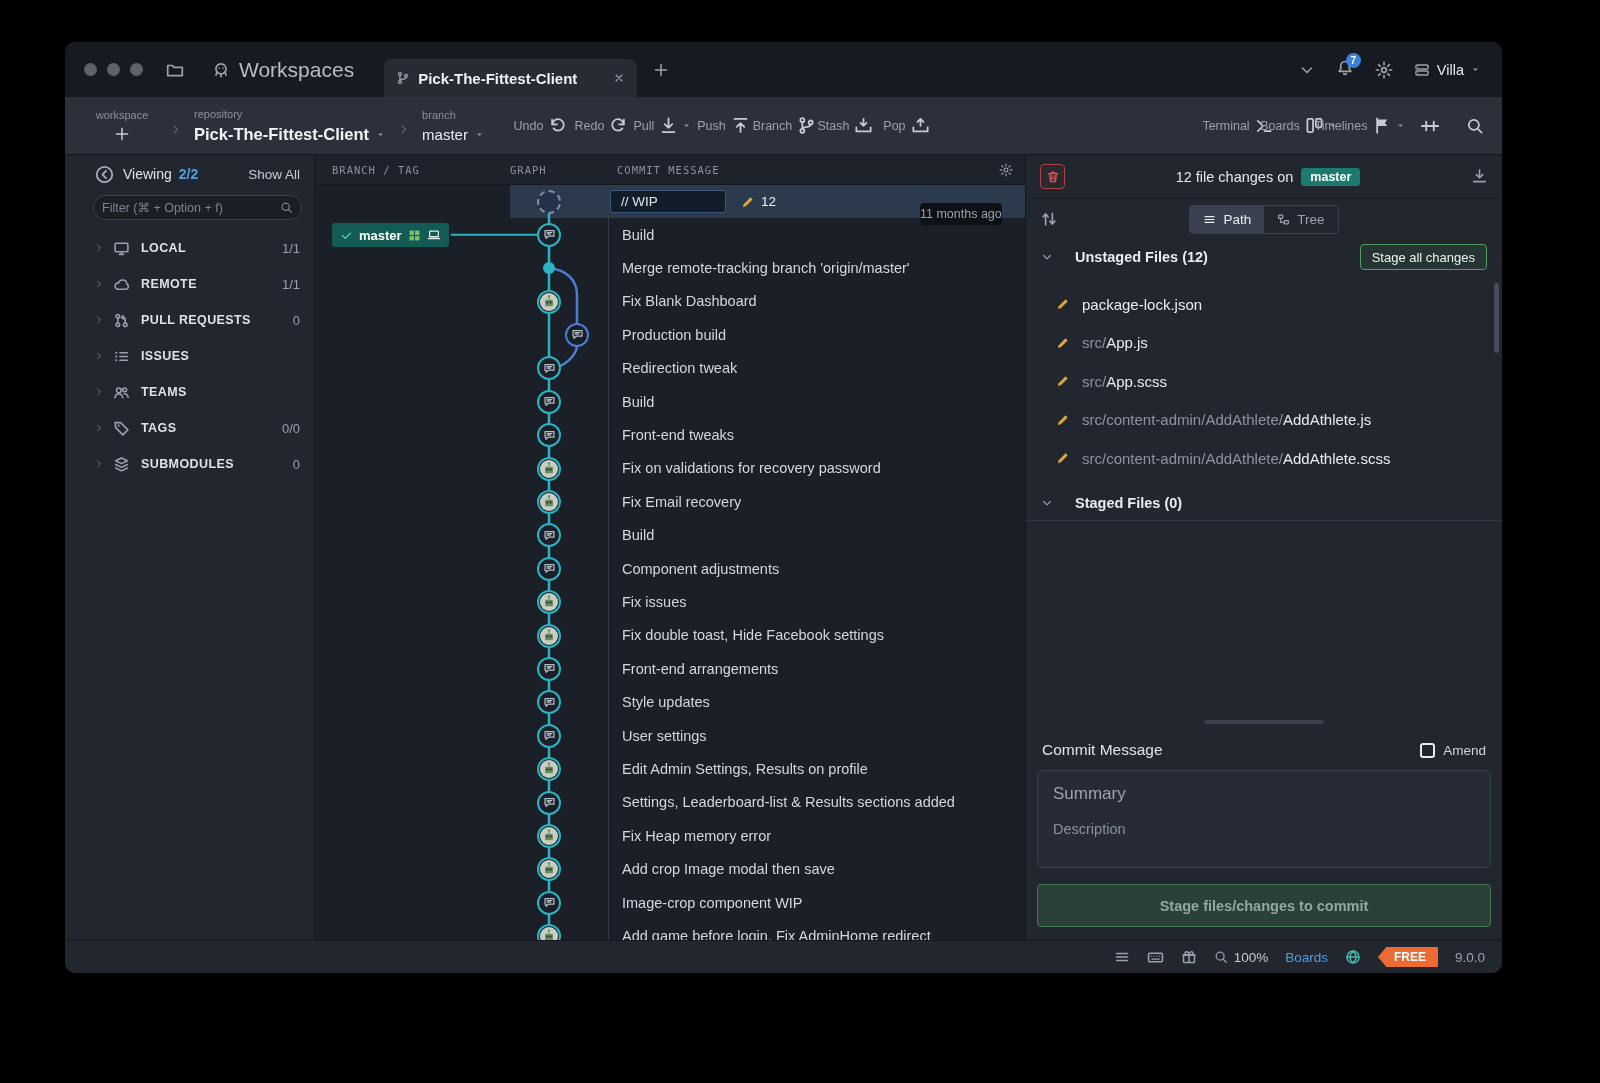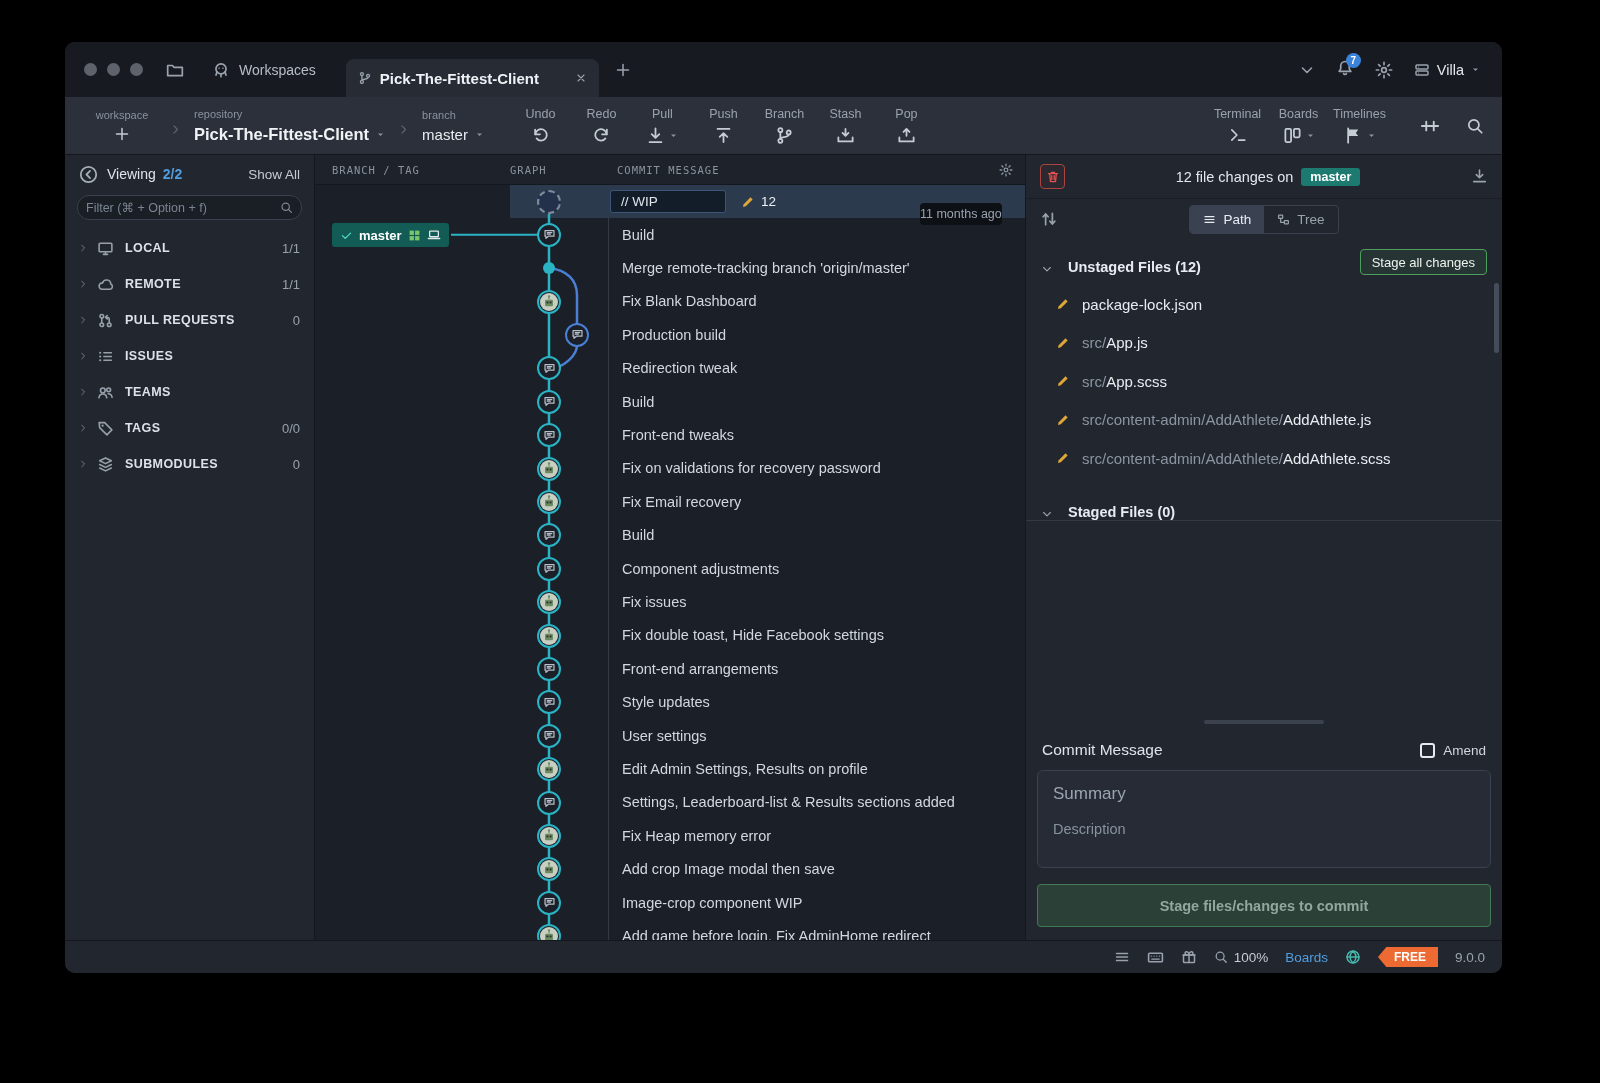--- a/index.html
+++ b/index.html
@@ -18,21 +18,21 @@
   .ic-16{width:16px;height:16px}.ic-17{width:17px;height:17px}.ic-18{width:18px;height:18px}
   .ic-19{width:19px;height:19px}.ic-20{width:20px;height:20px}
   .window{position:absolute;left:65px;top:42px;width:1437px;height:931px;background:var(--bg-win);
     border-radius:10px;overflow:hidden;box-shadow:0 30px 70px rgba(0,0,0,.8);display:flex;flex-direction:column;}
 
   
   .titlebar{height:55px;background:var(--bg-title);display:flex;align-items:center;flex:0 0 auto;}
   .traffic{display:flex;gap:10px;margin-left:19px;}
   .tl{width:13px;height:13px;border-radius:50%;background:#5d626b;}
   .tb-folder{margin-left:23px;color:#9aa3ad;}
-  .ws-group{display:flex;align-items:center;gap:9px;margin-left:28px;color:#b6bdc6;font-size:14px;}
+  .ws-group{display:flex;align-items:center;gap:9px;margin-left:28px;color:#b6bdc6;font-size:21px;}
   .tab{align-self:flex-end;height:38px;width:253px;margin-left:30px;background:#262b34;border-radius:8px 8px 0 0;
     display:flex;align-items:center;padding:0 12px;gap:8px;}
   .tab-title{font-size:15px;font-weight:bold;color:#eef1f5;white-space:nowrap;overflow:hidden;}
   .tab-close{margin-left:auto;color:#9aa3ad;}
   .newtab{margin-left:16px;color:#9aa3ad;}
   .title-right{margin-left:auto;display:flex;align-items:center;gap:21px;margin-right:22px;}
   .bell-wrap{position:relative;}
   .badge{position:absolute;top:-6px;right:-7px;min-width:15px;height:15px;border-radius:8px;background:#3b82d9;
     color:#fff;font-size:10px;font-weight:bold;display:flex;align-items:center;justify-content:center;padding:0 3px;}
   .profile{display:flex;align-items:center;gap:7px;justify-content:center;}
@@ -40,33 +40,33 @@
   .t-ic{color:#9aa3ad;}
 
   
   .toolbar{height:58px;background:var(--bg-toolbar);border-bottom:1px solid var(--bd-dark);display:flex;align-items:stretch;padding:0 18px 0 22px;flex:0 0 auto;}
   .tb-group{display:flex;flex-direction:column;justify-content:center;gap:5px;}
   .tb-minilabel{font-size:11px;color:#8a93a0;}
   .tb-row{display:flex;align-items:center;gap:7px;}
   .repo-name{font-size:16.5px;font-weight:bold;color:#f0f3f6;white-space:nowrap;}
   .branch-name{font-size:15px;color:#e8ecf2;}
   .tb-chev{align-self:center;margin:8px 12px 0;color:#5b6472;}
-  .tb-action{display:flex;flex-direction:column;align-items:center;justify-content:center;gap:5px;width:61px;color:#c6ccd4;cursor:default;}
+  .tb-action{display:flex;align-items:center;justify-content:center;gap:5px;width:61px;color:#c6ccd4;cursor:default;}
   .tb-action-label{font-size:12.5px;color:#9aa2ae;}
   .tb-action-icons{display:flex;align-items:center;gap:4px;}
   .caret-dim{color:#8a93a0;}
   #toolbar-left-actions{display:flex;margin-left:26px;}
   #toolbar-right-actions{display:flex;margin-left:auto;}
   .tb-far{display:flex;align-items:center;gap:26px;margin-left:30px;color:#c6ccd4;}
 
   
   .main{flex:1;display:flex;min-height:0;}
 
   
-  .sidebar{width:250px;flex:0 0 250px;background:var(--bg-win);border-right:1px solid var(--bd-dark);display:flex;flex-direction:column;}
+  .sidebar{width:250px;flex:0 0 250px;background:var(--bg-win);border-right:1px solid var(--bd-dark);display:flex;flex-direction:column;padding-left:16px;}
   .viewing{height:38px;display:flex;align-items:center;padding:0 14px;}
   .viewing-label{font-size:14px;color:#dfe4ea;margin-left:9px;}
   .viewing-count{font-size:14px;color:var(--link);margin-left:7px;font-weight:bold;}
   .show-all{margin-left:auto;font-size:13.5px;color:#c4cbd4;}
   .filter{margin:2px 12px 10px;height:25px;background:#1a1e25;border:1px solid var(--bd-soft);border-radius:12px;
     display:flex;align-items:center;padding:0 8px;gap:6px;}
   .filter-input{flex:1;background:transparent;border:none;outline:none;color:#c4cbd4;font-size:12.5px;font-family:"Liberation Sans",sans-serif;min-width:0;}
   .filter-input::placeholder{color:#7b8492;}
   .sb-item{height:36px;display:flex;align-items:center;padding:0 14px 0 13px;}
   .sb-chev{color:#79828e;margin-right:9px;}
@@ -117,21 +117,21 @@
   .rp-title{flex:1;text-align:center;font-size:14.5px;color:#e3e8ee;display:flex;align-items:center;justify-content:center;gap:8px;}
   .branch-chip{background:#1d7a70;color:#fff;font-size:12.5px;font-weight:bold;border-radius:3px;padding:2px 9px;}
   .rp-download{color:#9aa3ad;}
   .rp-toolbar{height:40px;display:flex;align-items:center;padding:0 14px;flex:0 0 auto;}
   .sort-ic{color:#9aa3ad;}
   .toggle-wrap{flex:1;display:flex;justify-content:center;}
   .toggle-group{display:flex;border:1px solid #3a4150;border-radius:4px;overflow:hidden;}
   .toggle-btn{height:27px;display:flex;align-items:center;gap:7px;padding:0 13px;font-size:13.5px;color:#9aa3ad;}
   .toggle-btn.active{background:#3a4252;color:#e8ecf2;}
   .toggle-spacer{width:18px;}
-  .rp-sec{height:36px;display:flex;align-items:flex-end;padding:0 15px;gap:15px;flex:0 0 auto;}
+  .rp-sec{height:36px;display:flex;align-items:center;padding:0 15px;gap:22px;flex:0 0 auto;}
   .sec-chev{color:#9aa3ad;}
   .sec-title{font-size:14.5px;font-weight:bold;color:#e8ecf2;}
   .stage-all{margin-left:auto;height:26px;display:flex;align-items:center;padding:0 11px;border:1px solid #4f9e5f;
     border-radius:4px;background:rgba(79,158,95,.12);font-size:13px;color:#eef2ee;}
   .rp-files{position:relative;height:210px;padding-top:10px;flex:0 0 auto;}
   .file-row{height:38.5px;display:flex;align-items:center;padding:0 20px 0 30px;gap:12px;}
   .pencil{color:var(--yellow);}
   .file-path{font-size:15px;white-space:nowrap;overflow:hidden;}
   .file-dir{color:#8b95a2;text-align:center;}
   .file-name{color:#e9edf2;}

